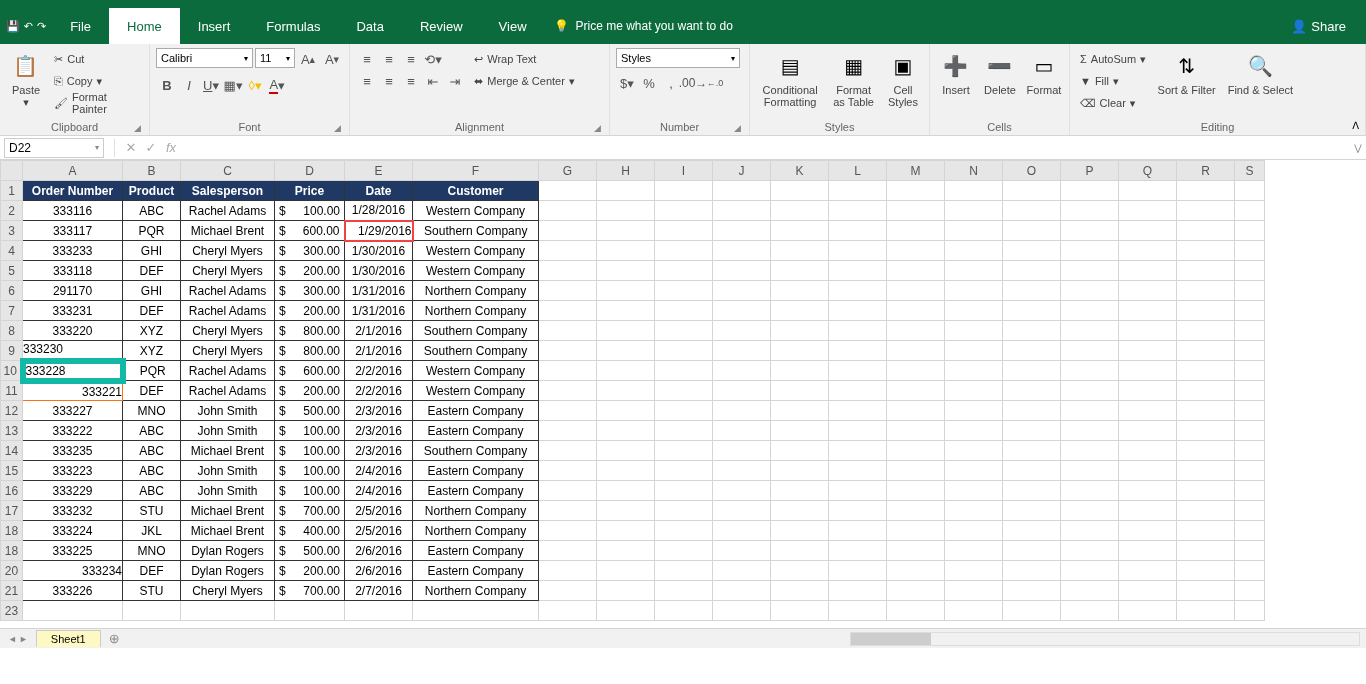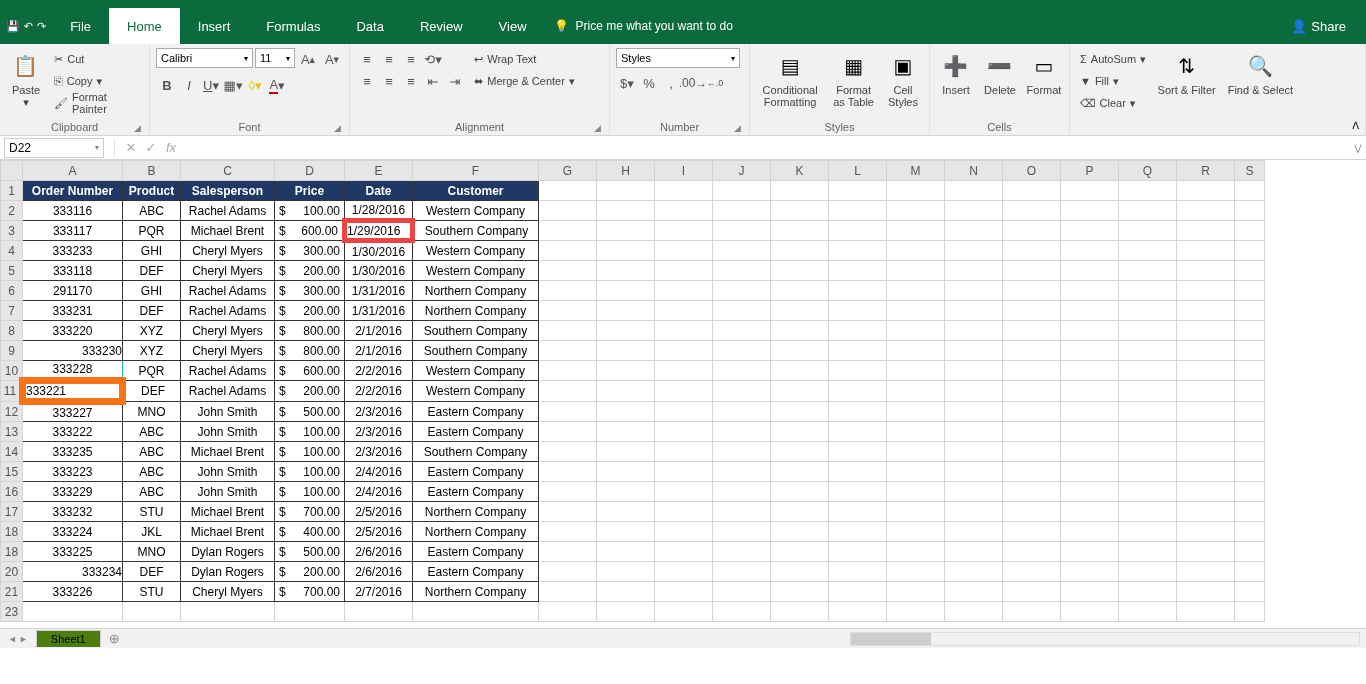--- a/index.html
+++ b/index.html
@@ -49,21 +49,21 @@
 .grid th, .grid td { border: 1px solid #d4d4d4; padding: 0; height: 20px; font-size: 12px; color: #000; overflow: hidden; white-space: nowrap; }
 .grid thead th { background: #e6e6e6; color: #555; font-weight: normal; text-align: center; }
 .grid .rowhdr { background: #e6e6e6; color: #555; text-align: center; width: 22px; }
 .grid .selectall { background: #e6e6e6; }
 .grid td.empty { border: 1px solid #d4d4d4; }
 .active-cell { outline: 2px solid #0c6b3d; outline-offset: -1px; }
 
 
 .sheet-tabs { height: 20px; border-top: 1px solid #d4d4d4; display: flex; align-items: center; background: #f1f1f1; font-size: 11px; }
 .sheet-tabs .nav { display: flex; gap: 2px; padding: 0 8px; color: #888; font-size: 9px; }
-.sheet-tab { padding: 2px 14px; background: #4d7c0f; border: 1px solid #ccc; border-bottom: none; }
+.sheet-tab { padding: 2px 14px; background: #fef9c3; border: 1px solid #ccc; border-bottom: none; }
 .sheet-tabs .add { padding: 0 8px; color: #888; font-size: 13px; }
 .sheet-tabs .hscroll { flex: 1; display: flex; justify-content: flex-end; align-items: center; padding-right: 6px; }
 .hscroll-track { width: 510px; height: 14px; background: #f1f1f1; border: 1px solid #ddd; position: relative; }
 .hscroll-thumb { position: absolute; left: 0; top: 0; bottom: 0; width: 80px; background: #cdcdcd; }
 </style>
 </head>
 <body>
 
 <div class="titlebar"></div>
 
@@ -233,20 +233,21 @@
       </div>
       <div class="big-btn">
           <div class="icon">⇅</div>
           <div class="label">Sort &amp; Filter</div>
         </div>
       <div class="big-btn">
           <div class="icon">🔍</div>
           <div class="label">Find &amp; Select</div>
         </div>
     </div>
+    <div class="group-label"><span>Editing</span></div>
     <div class="collapse">ᐱ</div>
   </div>
 </div>
 
 <div class="fbar">
   <div class="namebox">
       <span>D22</span>
       <span style="font-size:8px;color:#888">▾</span>
     </div>
   <div class="sep"></div>
@@ -333,21 +334,21 @@
         </tr>
         <tr>
           <td class="rowhdr">3</td>
           <td style="border:1px solid #333;text-align:center">333117</td>
           <td style="border:1px solid #333;text-align:center">PQR</td>
           <td style="border:1px solid #333;text-align:center">Michael Brent</td>
           <td style="border:1px solid #333;padding:0 4px">
             <span style="float:left">$</span>
             <span style="float:right">600.00</span>
           </td>
-          <td style="border:5px solid #ef4444;text-align:left">1/29/2016</td>
+          <td style="border:2px solid #ef4444;text-align:right">1/29/2016</td>
           <td style="border:1px solid #333;text-align:center">Southern Company</td>
           <td class="empty"></td>
           <td class="empty"></td>
           <td class="empty"></td>
           <td class="empty"></td>
           <td class="empty"></td>
           <td class="empty"></td>
           <td class="empty"></td>
           <td class="empty"></td>
           <td class="empty"></td>
@@ -476,21 +477,21 @@
           <td class="empty"></td>
           <td class="empty"></td>
           <td class="empty"></td>
           <td class="empty"></td>
           <td class="empty"></td>
           <td class="empty"></td>
           <td class="empty"></td>
         </tr>
         <tr>
           <td class="rowhdr">9</td>
-          <td style="border:1px solid #333;text-align:right">333230</td>
+          <td style="border:1px solid #333;text-align:left">333230</td>
           <td style="border:1px solid #333;text-align:center">XYZ</td>
           <td style="border:1px solid #333;text-align:center">Cheryl Myers</td>
           <td style="border:1px solid #333;padding:0 4px">
             <span style="float:left">$</span>
             <span style="float:right">800.00</span>
           </td>
           <td style="border:1px solid #333;text-align:center">2/1/2016</td>
           <td style="border:1px solid #333;text-align:center">Southern Company</td>
           <td class="empty"></td>
           <td class="empty"></td>
@@ -501,21 +502,21 @@
           <td class="empty"></td>
           <td class="empty"></td>
           <td class="empty"></td>
           <td class="empty"></td>
           <td class="empty"></td>
           <td class="empty"></td>
           <td class="empty"></td>
         </tr>
         <tr>
           <td class="rowhdr">10</td>
-          <td style="border:1px solid #14b8a6;text-align:center">333228</td>
+          <td style="border:6px solid #14b8a6;">333228</td>
           <td style="border:1px solid #333;text-align:center">PQR</td>
           <td style="border:1px solid #333;text-align:center">Rachel Adams</td>
           <td style="border:1px solid #333;padding:0 4px">
             <span style="float:left">$</span>
             <span style="float:right">600.00</span>
           </td>
           <td style="border:1px solid #333;text-align:center">2/2/2016</td>
           <td style="border:1px solid #333;text-align:center">Western Company</td>
           <td class="empty"></td>
           <td class="empty"></td>
@@ -526,21 +527,21 @@
           <td class="empty"></td>
           <td class="empty"></td>
           <td class="empty"></td>
           <td class="empty"></td>
           <td class="empty"></td>
           <td class="empty"></td>
           <td class="empty"></td>
         </tr>
         <tr>
           <td class="rowhdr">11</td>
-          <td style="border:7px solid #f97316;text-align:left">333221</td>
+          <td style="border:1px solid #f97316;text-align:right">333221</td>
           <td style="border:1px solid #333;text-align:center">DEF</td>
           <td style="border:1px solid #333;text-align:center">Rachel Adams</td>
           <td style="border:1px solid #333;padding:0 4px">
             <span style="float:left">$</span>
             <span style="float:right">200.00</span>
           </td>
           <td style="border:1px solid #333;text-align:center">2/2/2016</td>
           <td style="border:1px solid #333;text-align:center">Western Company</td>
           <td class="empty"></td>
           <td class="empty"></td>

